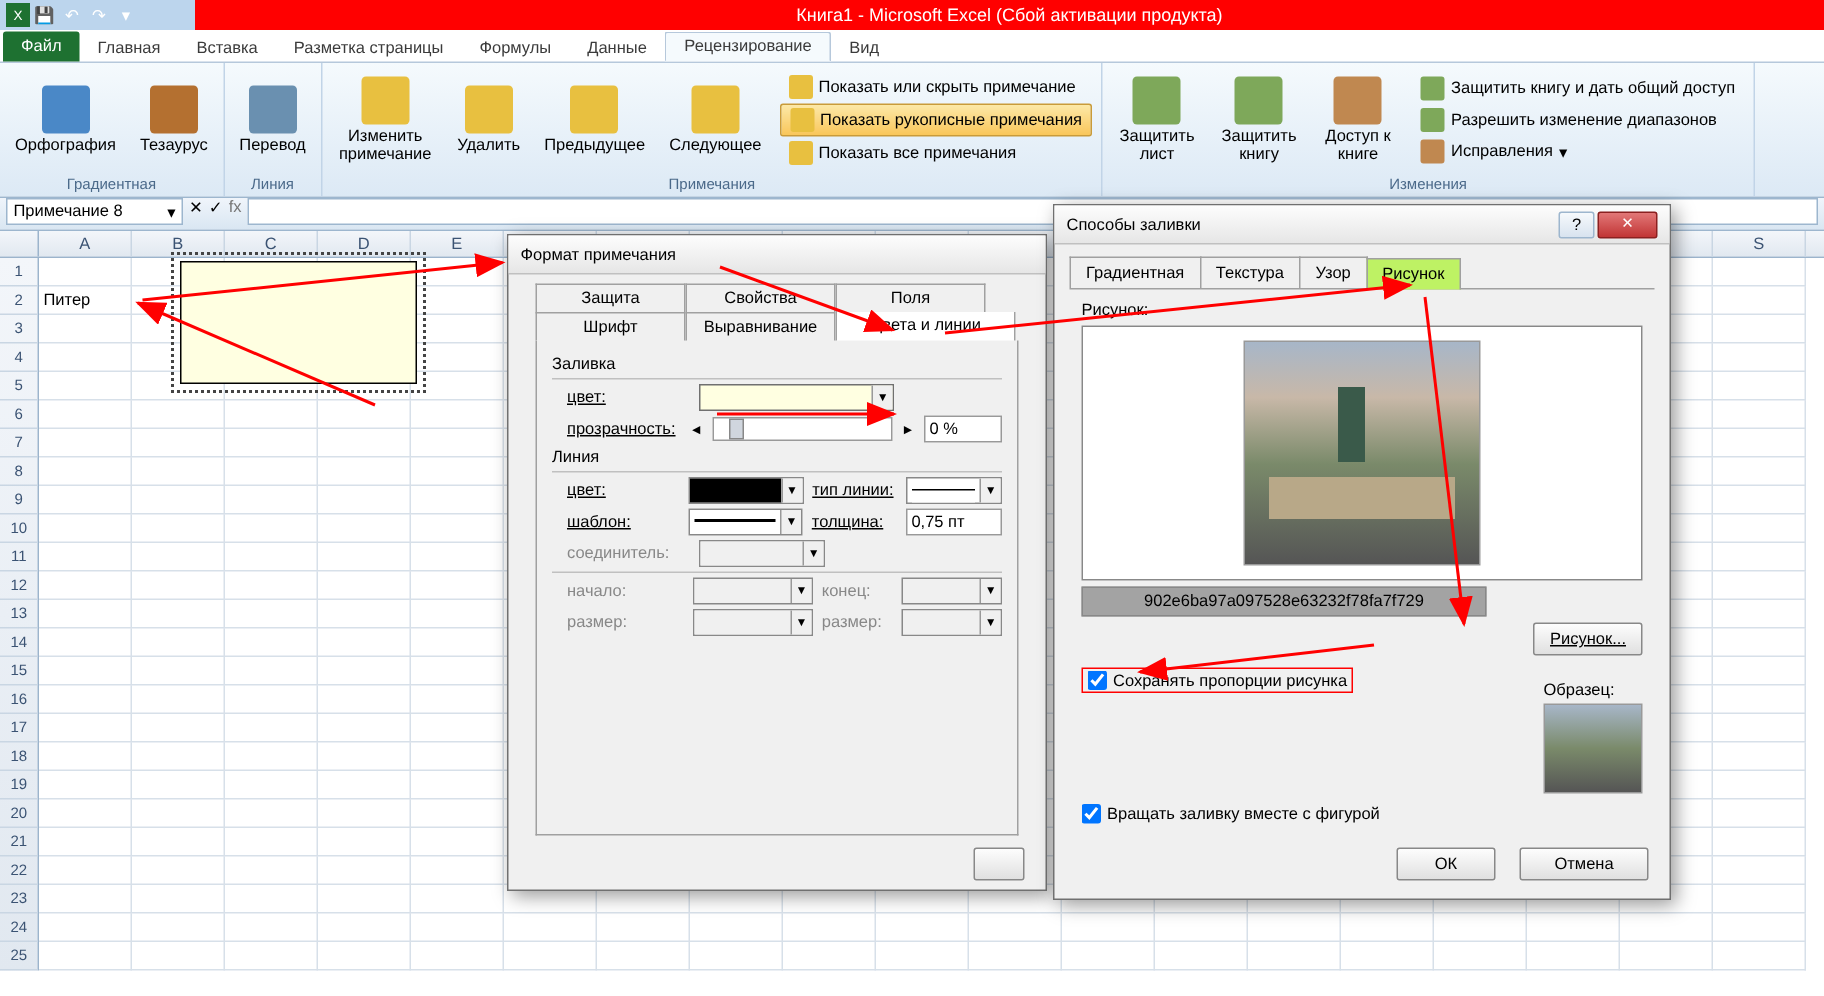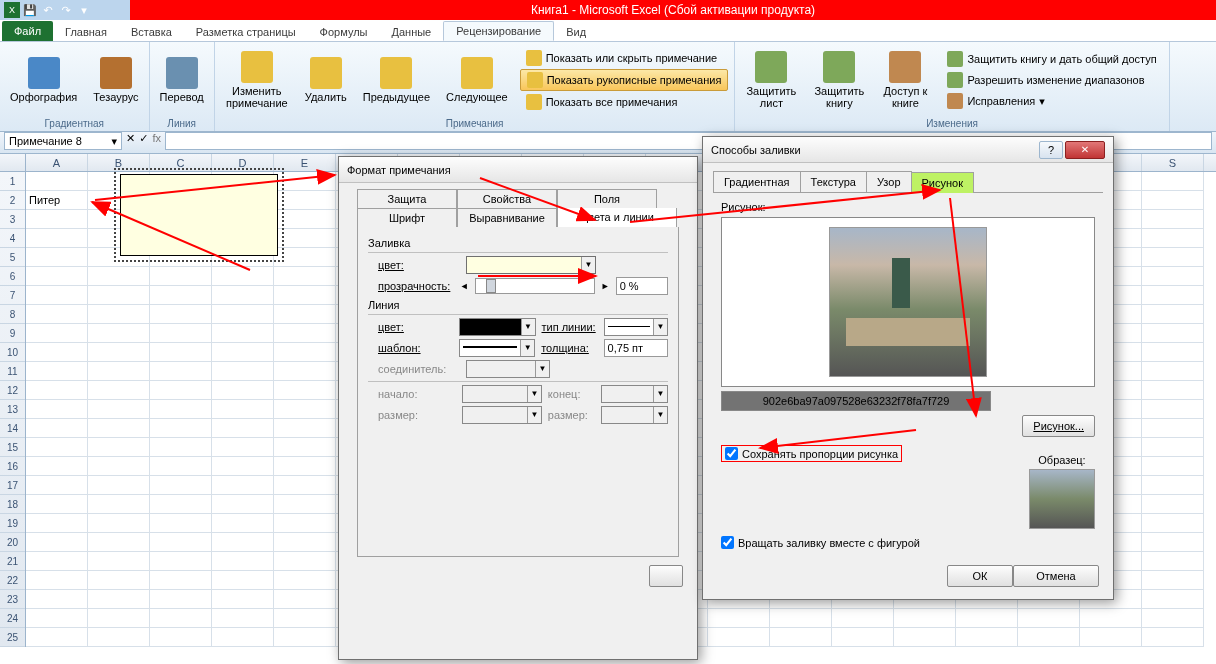--- a/index.html
+++ b/index.html
@@ -36,21 +36,21 @@
 .cells{position:relative}
 .cell-row{display:flex;height:19px}
 .cell{width:62px;border-right:1px solid #d7e0e9;border-bottom:1px solid #d7e0e9;padding:0 3px;line-height:18px}
 .comment-box{position:absolute;left:94px;top:2px;width:158px;height:82px;background:#ffffe1;border:1px solid #000}
 .comment-handles{position:absolute;left:88px;top:-4px;width:170px;height:94px;border:2px dotted #444;pointer-events:none}
 .dlg{position:absolute;background:#f0f0f0;border:1px solid #707070;box-shadow:3px 3px 12px rgba(0,0,0,.4)}
 .dlg-title{height:26px;background:linear-gradient(#fdfdfd,#e6e6e6);border-bottom:1px solid #c0c0c0;padding:0 8px;display:flex;align-items:center;font-size:12px}
 .dlg-close{margin-left:auto;display:flex;gap:2px}
 .closebtn{width:40px;height:18px;background:linear-gradient(#e27777,#c13535);border:1px solid #8b2020;border-radius:2px;color:#fff;text-align:center;line-height:16px;font-size:10px}
 .helpbtn{width:24px;height:18px;background:linear-gradient(#f6f9fc,#d8e3ef);border:1px solid #9db6ce;border-radius:2px;text-align:center;line-height:16px}
-.dlg1{left:338px;top:156px;width:360px;height:504px}
+.dlg1{left:338px;top:156px;width:360px;height:438px}
 .tabstrip{display:flex;flex-wrap:wrap;margin:6px 18px 0}
 .dtab{padding:3px 0;border:1px solid #a0a0a0;background:#f0f0f0;text-align:center;border-bottom:none;width:100px;font-size:11px}
 .dtab.row2{border-top:1px solid #a0a0a0}
 .dtab.active{background:#fff;border-top:none}
 .dbody{border:1px solid #a0a0a0;border-top:none;margin:0 18px;background:#f0f0f0;padding:6px 10px;height:330px}
 .fgroup-t{font-size:11px;margin:4px 0 2px}
 .frow{display:flex;align-items:center;gap:6px;margin:3px 0 3px 10px}
 .flabel{width:82px;font-size:11px}
 .flabel.u{text-decoration:underline}
 .flabel.dis{color:#888}
@@ -69,24 +69,24 @@
 .sel.dis .v{background:#f0f0f0}
 .dlg2{left:702px;top:136px;width:412px;height:464px}
 .tabs2{display:flex;margin:8px 10px 0;border-bottom:1px solid #a0a0a0}
 .t2{padding:4px 10px;border:1px solid #a0a0a0;border-bottom:none;background:#f0f0f0;margin-right:-1px}
 .t2.active{background:#bef264;position:relative;top:1px}
 .panel2{margin:0 10px;padding:8px}
 .picframe{border:1px solid #888;background:#fff;height:170px;margin:4px 0;display:flex;align-items:center;justify-content:center}
 .cityimg{width:158px;height:150px;background:linear-gradient(#a7b6c8 0%,#c8b8a8 25%,#7a8a6a 55%,#555 100%);position:relative;border:1px solid #999}
 .cityimg::before{content:"";position:absolute;top:30px;left:40%;width:18px;height:50px;background:#3a5a4a}
 .cityimg::after{content:"";position:absolute;bottom:30px;left:10%;right:10%;height:28px;background:#b8a888}
-.fname{width:270px;height:20px;border:1px solid #888;background:#737373;text-align:center;line-height:18px;margin-right:6px}
+.fname{width:270px;height:20px;border:1px solid #888;background:#a3a3a3;text-align:center;line-height:18px;margin-right:6px}
 .stdbtn{height:22px;padding:0 10px;border:1px solid #888;background:linear-gradient(#fdfdfd,#e0e0e0);border-radius:2px}
-.okrow{display:flex;justify-content:flex-end;gap:0;padding:8px 14px}
-.sample{position:absolute;right:18px;bottom:70px;text-align:center}
+.okrow{display:flex;justify-content:flex-end;gap:16px;padding:8px 14px}
+.sample{position:absolute;right:18px;bottom:70px;}
 .sampimg{width:66px;height:60px;background:linear-gradient(#a7b6c8,#7a8a6a,#555);border:1px solid #999;margin-top:3px}
 svg.arrows{position:absolute;top:0;left:0;pointer-events:none}
 </style>
 </head>
 <body>
 
 <div class="titlebar">
   <div class="qat">
     <span class="qat-icon" style="background:#1e7131;color:#fff;font-size:9px">X</span>
     <span class="qat-icon" style="color:#2962c4">💾</span>

